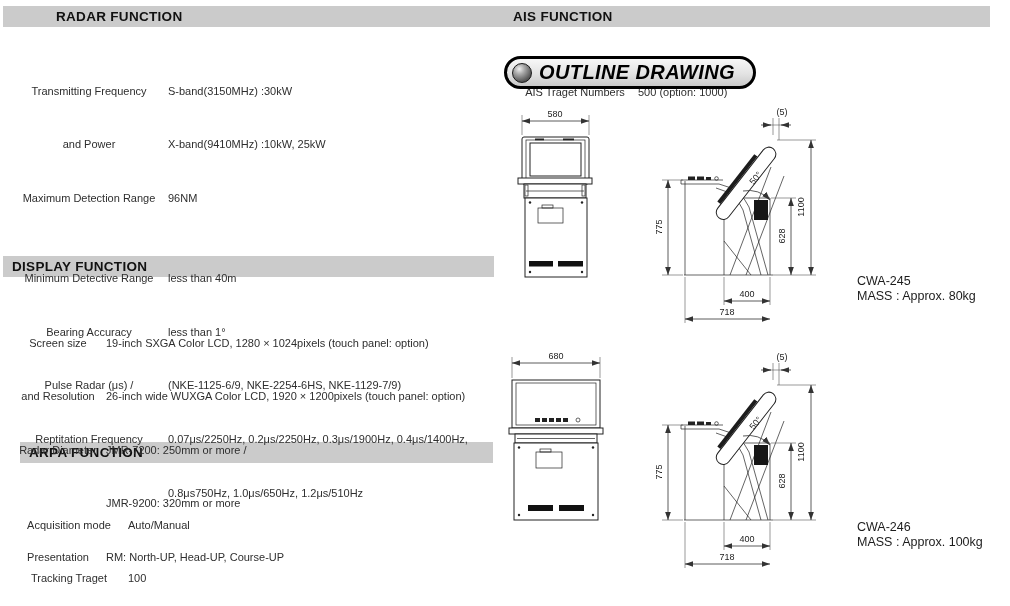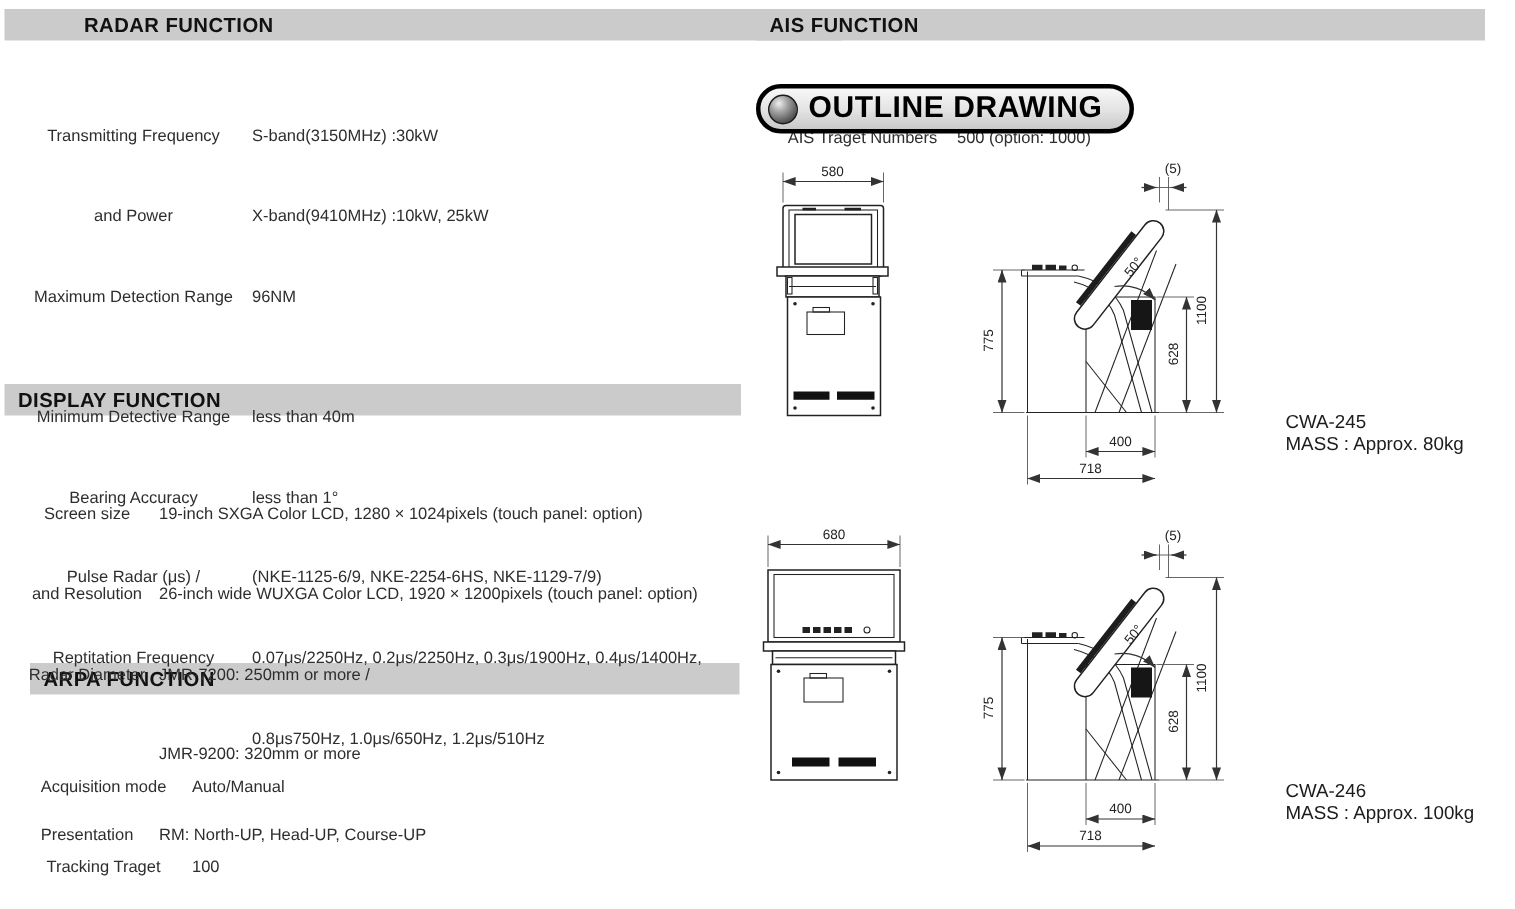--- a/index.html
+++ b/index.html
@@ -18,21 +18,21 @@
   .spec .lbl{width:var(--lw);flex:none;}
   .spec .val{flex:none;}
 
   .banner{position:absolute;left:504px;top:56px;width:252px;height:33px;
           border:3px solid #000;border-radius:17px;
           background:linear-gradient(180deg,#f7f7f7 0%,#e3e3e3 55%,#c9c9c9 100%);
           display:flex;align-items:center;gap:7px;padding:0 10px 0 5px;}
   .banner .ball{width:20px;height:20px;border-radius:50%;flex:none;
           background:radial-gradient(circle at 35% 28%,#f0f0f0 0%,#a9a9a9 30%,#5a5a5a 70%,#2e2e2e 100%);
           border:1px solid #1a1a1a;}
-  .banner .btxt{font-weight:bold;font-size:20px;letter-spacing:.4px;color:#000;white-space:nowrap;}
+  .banner .btxt{font-weight:bold;font-size:20px;letter-spacing:.4px;color:#000;white-space:nowrap;font-style:italic;}
 
   svg{position:absolute;overflow:visible;}
   .shape{stroke:#222;stroke-width:1;fill:#fff;}
   .thin{stroke:#222;stroke-width:.7;fill:none;}
   .dim{stroke:var(--line);stroke-width:.8;fill:none;}
   .ext{stroke:#555;stroke-width:.6;fill:none;}
   .dt{font-size:9px;fill:#222;}
   .mdl{font-size:12.5px;fill:#1c1c1c;}
 </style>
 </head>

